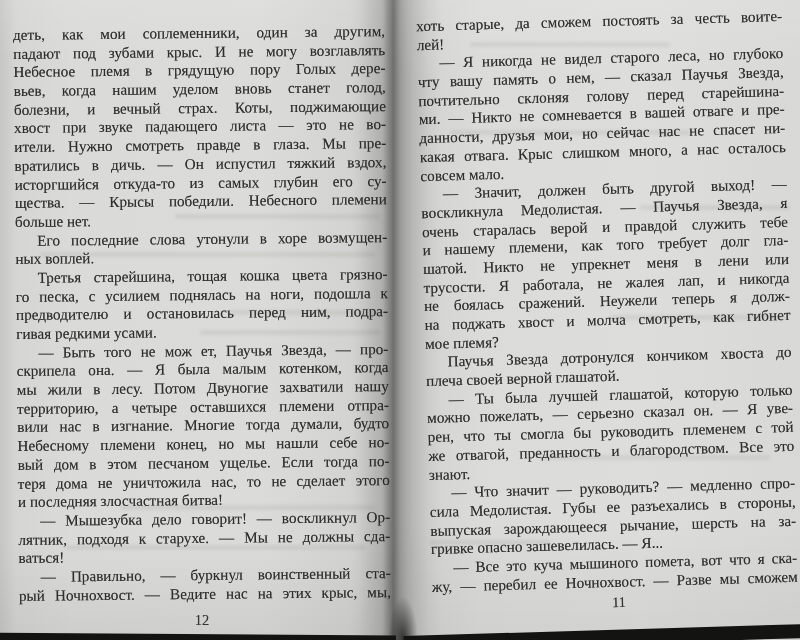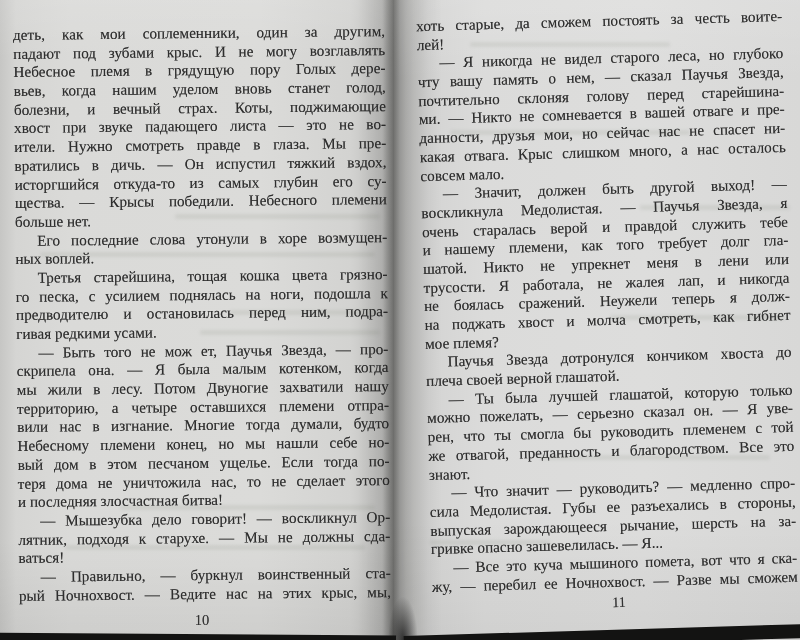--- a/index.html
+++ b/index.html
@@ -81,21 +81,21 @@
       <div class="line just">Небесному племени конец, но мы нашли себе но-</div>
       <div class="line just">вый дом в этом песчаном ущелье. Если тогда по-</div>
       <div class="line just">теря дома не уничтожила нас, то не сделает этого</div>
       <div class="line">и последняя злосчастная битва!</div>
       <div class="line ind just">— Мышезубка дело говорит! — воскликнул Ор-</div>
       <div class="line just">лятник, подходя к старухе. — Мы не должны сда-</div>
       <div class="line">ваться!</div>
       <div class="line ind just">— Правильно, — буркнул воинственный ста-</div>
       <div class="line just">рый Ночнохвост. — Ведите нас на этих крыс, мы,</div>
     </div>
-  <div class="pagenum pn-left">10</div>
+  <div class="pagenum pn-left">12</div>
 
   <div class="textblock tb-right" id="right-block">
       <div class="line just">хоть старые, да сможем постоять за честь воите-</div>
       <div class="line">лей!</div>
       <div class="line ind just">— Я никогда не видел старого леса, но глубоко</div>
       <div class="line just">чту вашу память о нем, — сказал Паучья Звезда,</div>
       <div class="line just">почтительно склоняя голову перед старейшина-</div>
       <div class="line just">ми. — Никто не сомневается в вашей отваге и пре-</div>
       <div class="line just">данности, друзья мои, но сейчас нас не спасет ни-</div>
       <div class="line just">какая отвага. Крыс слишком много, а нас осталось</div>

